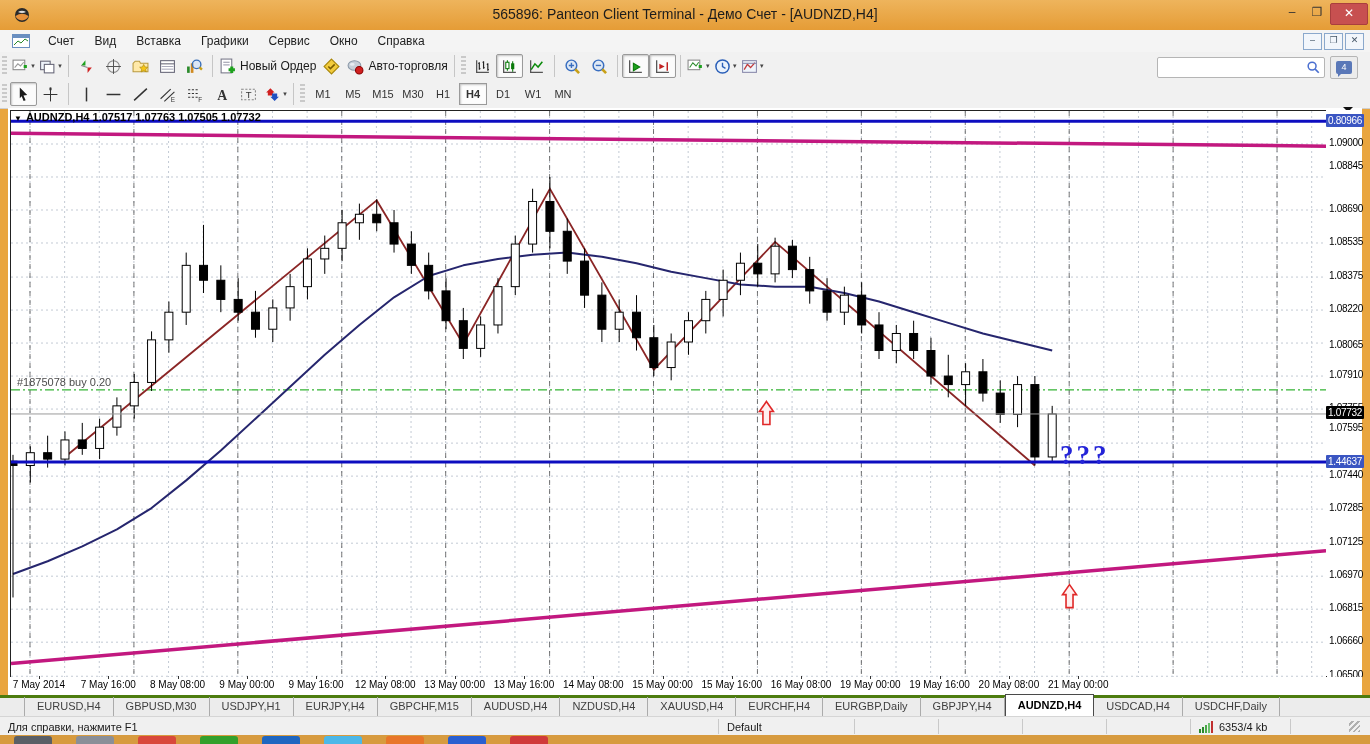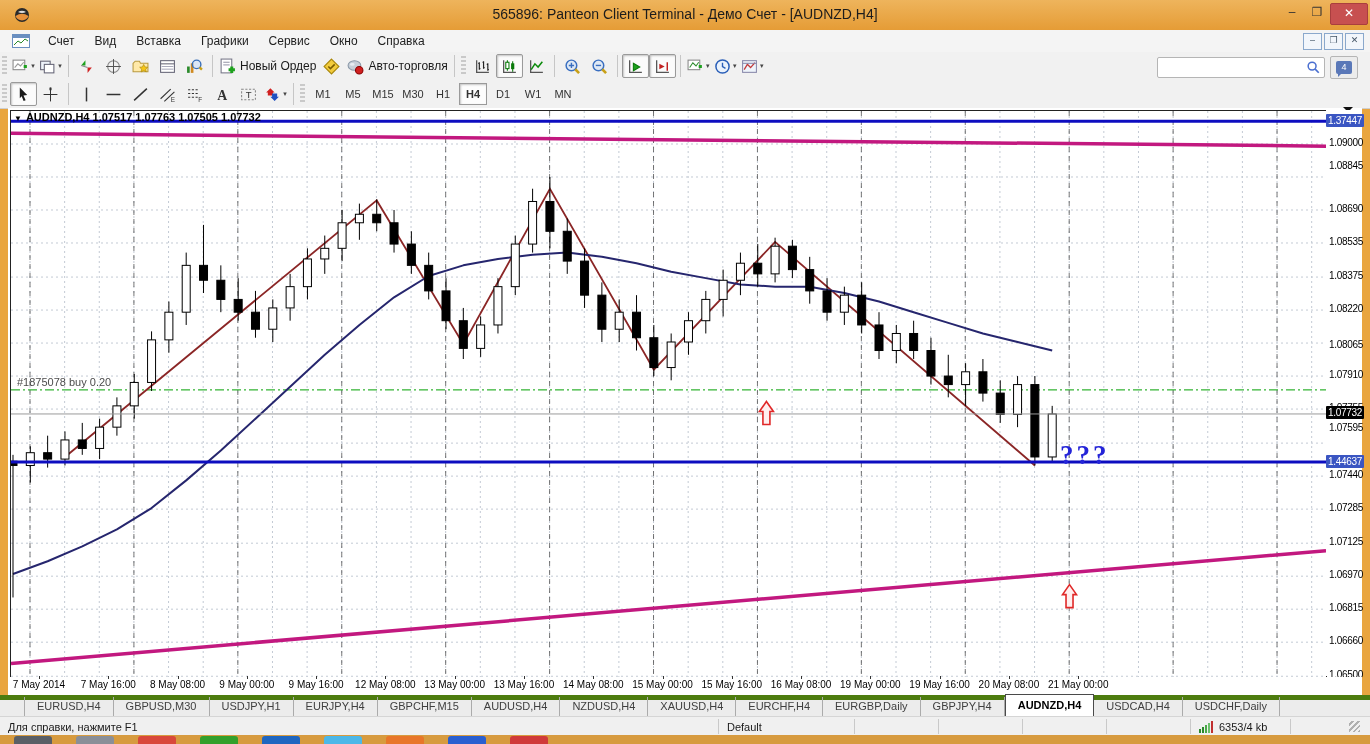--- a/index.html
+++ b/index.html
@@ -60,21 +60,21 @@
      border-top-color:#111;}
   #price-axis{left:1326px;top:110px;width:36px;height:566px;background:#fff;}
   .pax{position:absolute;left:3px;font-size:10px;letter-spacing:-0.3px;color:#000;height:12px;line-height:12px;}
   .pax-box{position:absolute;left:0px;font-size:10px;letter-spacing:-0.3px;color:#fff;height:13px;
      line-height:13px;padding:0 2px;border-radius:1px;}
   #time-axis{left:10px;top:677px;width:1352px;height:17px;background:#fff;}
   .tax{position:absolute;top:2px;font-size:10px;color:#000;white-space:nowrap;transform:translateX(-50%);}
   .tick{position:absolute;top:-1px;width:1px;height:3px;background:#333;}
   
   #tabbar{left:0;top:695px;width:1370px;height:21px;background:#ececec;
-     border-top:5px solid #4d7c0f;display:flex;align-items:flex-end;padding-left:24px;box-sizing:border-box;}
+     border-top:3px solid #4d7c0f;display:flex;align-items:flex-end;padding-left:24px;box-sizing:border-box;}
   .tab{font-size:11px;color:#3f3f3f;padding:3px 12px 3px 12px;border-right:1px solid #ababab;
        height:13px;line-height:13px;}
   .tab:first-child{border-left:1px solid #ababab;}
   .tab.active{background:#fff;border:1px solid #4a4a4a;border-bottom:none;font-weight:bold;
        color:#000;height:15px;line-height:15px;}
   
   #statusbar{left:0;top:716px;width:1370px;height:19px;background:#f0f0f0;
      border-top:1px solid #d5d5d5;display:flex;align-items:center;font-size:11px;color:#1a1a1a;}
   .scell{border-left:1px solid #c9c9c9;height:15px;display:flex;align-items:center;
      padding:0 8px;box-sizing:border-box;}
@@ -667,21 +667,21 @@
     <div class="pax" style="top: 259.061px;">1.07910</div>
     <div class="pax" style="top: 292.06px;">1.07755</div>
     <div class="pax" style="top: 312px;">1.07595</div>
     <div class="pax" style="top: 359.124px;">1.07440</div>
     <div class="pax" style="top: 392.123px;">1.07285</div>
     <div class="pax" style="top: 426.188px;">1.07125</div>
     <div class="pax" style="top: 459.187px;">1.06970</div>
     <div class="pax" style="top: 492.187px;">1.06815</div>
     <div class="pax" style="top: 525.186px;">1.06660</div>
     <div class="pax" style="top: 559.25px;">1.06500</div>
-    <div class="pax-box" style="top: 3.7197px; background: rgb(58, 85, 194);">1.37447</div>
+    <div class="pax-box" style="top: 3.7197px; background: rgb(58, 85, 194);">0.80966</div>
     <div class="pax-box" style="top: 296.457px; background: rgb(0, 0, 0);">1.07732</div>
     <div class="pax-box" style="top: 344.573px; background: rgb(58, 85, 194);">1.44637</div>
   </div>
 <div id="time-axis" class="abs">
     <div class="tick" style="left: 29px;"></div>
     <div class="tax" style="left: 29px;">7 May 2014</div>
     <div class="tick" style="left: 98.28px;"></div>
     <div class="tax" style="left: 98.28px;">7 May 16:00</div>
     <div class="tick" style="left: 167.56px;"></div>
     <div class="tax" style="left: 167.56px;">8 May 08:00</div>

